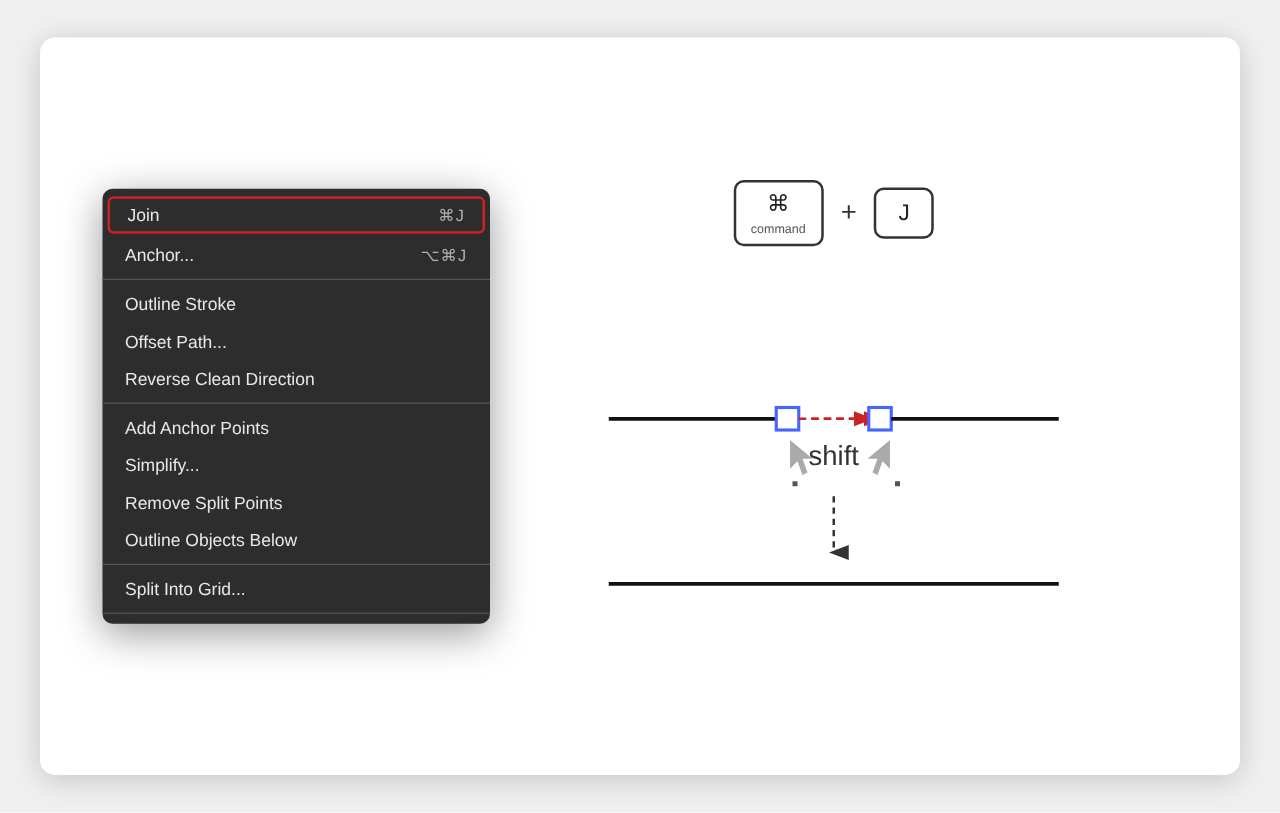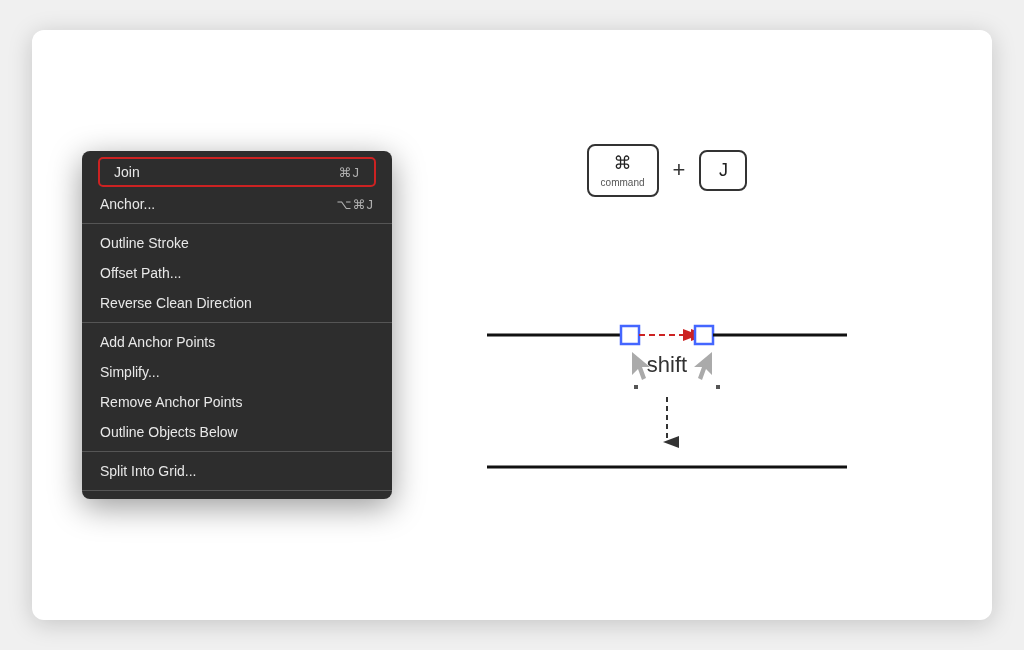--- a/index.html
+++ b/index.html
@@ -41,21 +41,21 @@
       padding: 7px 18px;
       color: #e8e8e8;
       font-size: 14px;
       cursor: pointer;
       position: relative;
     }
     .menu-item.highlighted {
       background: transparent;
       border: 2px solid #cc2222;
       border-radius: 5px;
-      margin: 2px 16px;
+      margin: 2px 4px;
       padding: 5px 14px;
     }
     .menu-item .shortcut {
       color: #b0b0b0;
       font-size: 13px;
       letter-spacing: 1px;
     }
     .menu-separator {
       height: 1px;
       background: #555;
@@ -153,21 +153,21 @@
       <div class="menu-separator"></div>
       <div class="menu-item">
         <span>Add Anchor Points</span>
         <span class="shortcut"></span>
       </div>
       <div class="menu-item">
         <span>Simplify...</span>
         <span class="shortcut"></span>
       </div>
       <div class="menu-item">
-        <span>Remove Anchor Points</span>
+        <span>Remove Split Points</span>
         <span class="shortcut"></span>
       </div>
       <div class="menu-item">
         <span>Outline Objects Below</span>
         <span class="shortcut"></span>
       </div>
       <div class="menu-separator"></div>
       <div class="menu-item">
         <span>Split Into Grid...</span>
         <span class="shortcut"></span>

